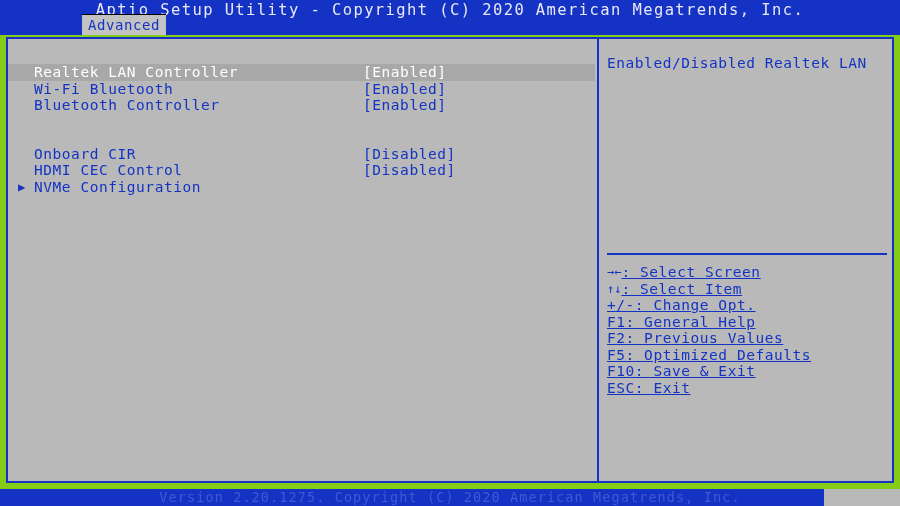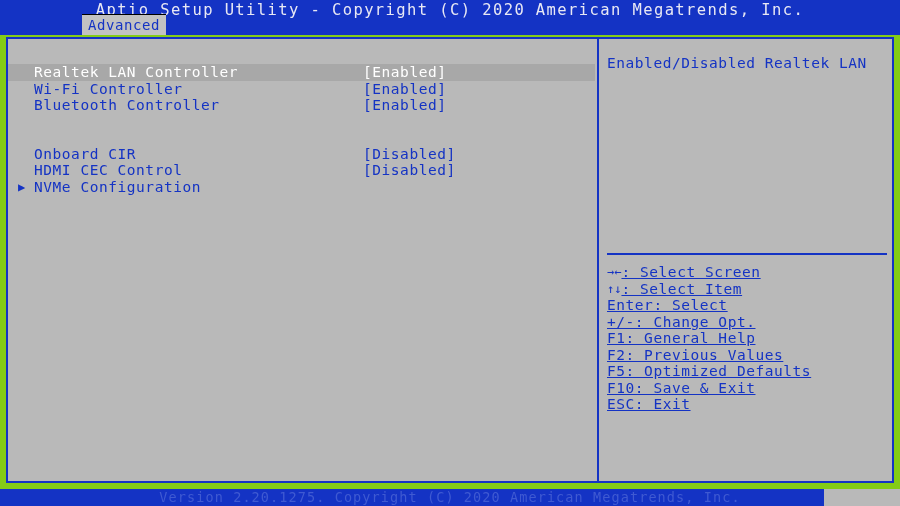--- a/index.html
+++ b/index.html
@@ -178,36 +178,35 @@
   <div id="titlebar">
     <div id="title-text">Aptio Setup Utility - Copyright (C) 2020 American Megatrends, Inc.</div>
     <div id="tab-advanced">Advanced</div>
   </div>
 
   <div id="body-area">
 
     <div class="panel" id="left-panel">
       <div id="item-list">
           <div class="item-row selected"><span class="item-label">Realtek LAN Controller</span><span class="item-value">[Enabled]</span></div>
-          <div class="item-row"><span class="item-label">Wi-Fi Controller</span><span class="item-value">[Enabled]</span></div>
+          <div class="item-row"><span class="item-label">Wi-Fi Bluetooth</span><span class="item-value">[Enabled]</span></div>
           <div class="item-row"><span class="item-label">Bluetooth Controller</span><span class="item-value">[Enabled]</span></div>
           <div class="item-row spacer"></div>
           <div class="item-row"><span class="item-label">Onboard CIR</span><span class="item-value">[Disabled]</span></div>
           <div class="item-row"><span class="item-label">HDMI CEC Control</span><span class="item-value">[Disabled]</span></div>
           <div class="item-row"><span class="item-arrow">▶</span><span class="item-label">NVMe Configuration</span></div>
         </div>
     </div>
 
     <div class="panel" id="right-panel">
       <div id="help-text">Enabled/Disabled Realtek LAN</div>
       <div id="hr-separator"></div>
       <div id="key-list">
           <div class="key-row"><span class="key-glyph">→←</span><span>: Select Screen</span></div>
           <div class="key-row"><span class="key-glyph">↑↓</span><span>: Select Item</span></div>
-          <div class="key-row"><span>Enter: Select</span></div>
           <div class="key-row"><span>+/-: Change Opt.</span></div>
           <div class="key-row"><span>F1: General Help</span></div>
           <div class="key-row"><span>F2: Previous Values</span></div>
           <div class="key-row"><span>F5: Optimized Defaults</span></div>
           <div class="key-row"><span>F10: Save &amp; Exit</span></div>
           <div class="key-row"><span>ESC: Exit</span></div>
         </div>
     </div>
 
   </div>

